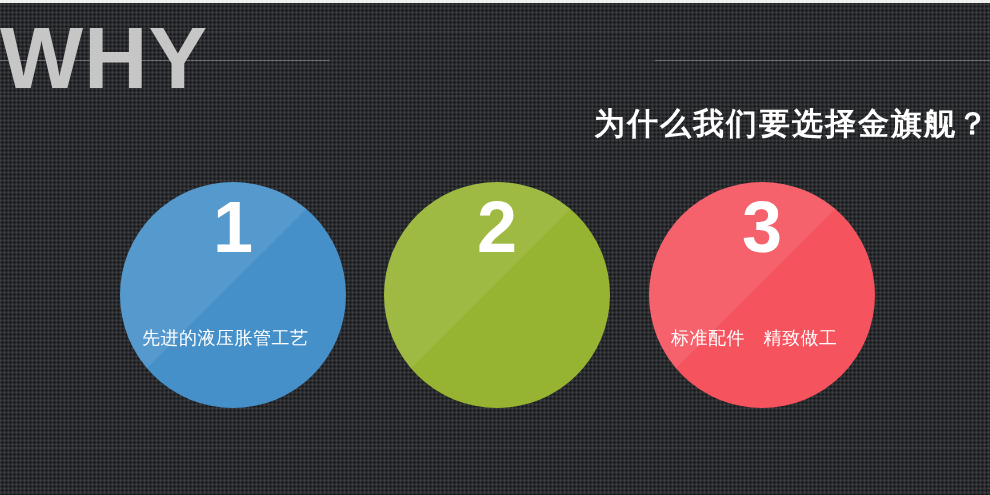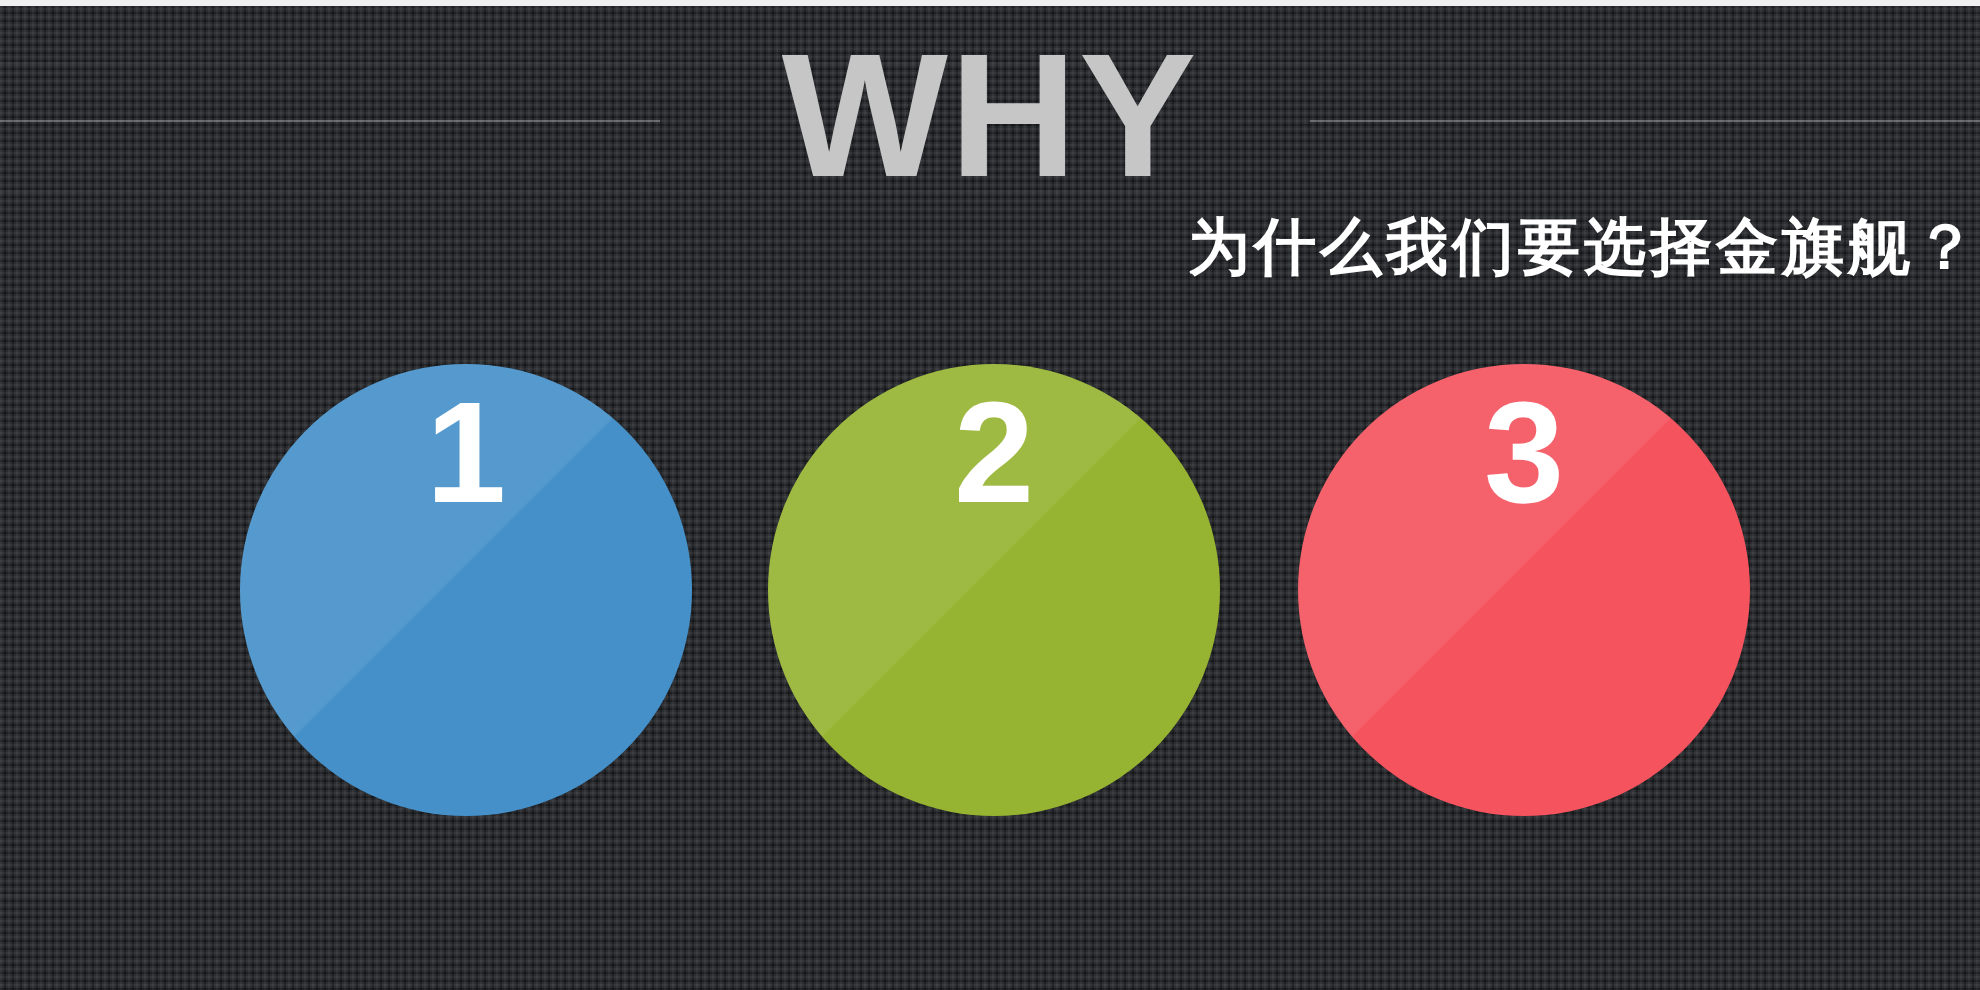--- a/index.html
+++ b/index.html
@@ -61,21 +61,21 @@
     z-index: 2;
   }
   .rule-left  { left: 0px;   width: 330px; }
   .rule-right { left: 655px; width: 335px; }
 
   .headline {
     position: absolute;
     left: 0;
     top: 12px;
     width: 990px;
-    text-align: center;
+    text-align: left;
     font-size: 88px;
     line-height: 92px;
     font-weight: bold;
     letter-spacing: 1px;
     color: #c6c6c6;
     z-index: 3;
     user-select: none;
   }
 
   .subhead {
@@ -169,26 +169,36 @@
 
   <div class="headline" style="color: rgb(198, 198, 198);">WHY</div>
 
   <div class="subhead" style="color: rgb(255, 255, 255);">为什么我们要选择金旗舰？</div>
 
   <div class="circles">
 
     <div class="circle circle-1" style="background-color: rgb(69, 144, 201);">
       <div class="sheen"></div>
       <div class="num">1</div>
+      <div class="lines">
+        <div>先进的液压胀管工艺</div>
+        
+        
+      </div>
     </div>
 
     <div class="circle circle-2" style="background-color: rgb(150, 180, 49);">
       <div class="sheen"></div>
       <div class="num">2</div>
     </div>
 
     <div class="circle circle-3" style="background-color: rgb(245, 83, 94);">
       <div class="sheen"></div>
       <div class="num">3</div>
+      <div class="lines">
+        <div>标准配件　精致做工</div>
+        
+        
+      </div>
     </div>
 
   </div>
 </div>
 
 </body></html>

